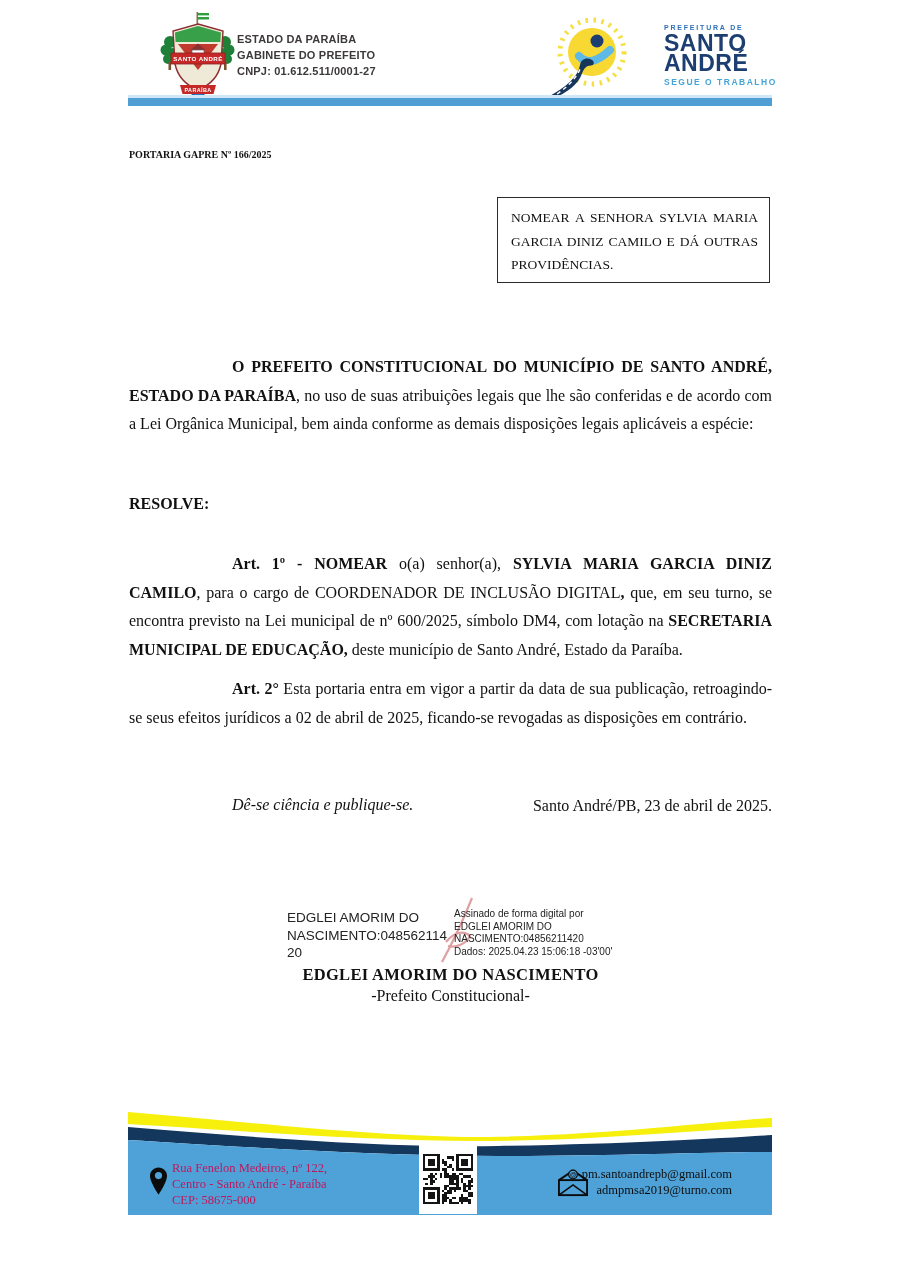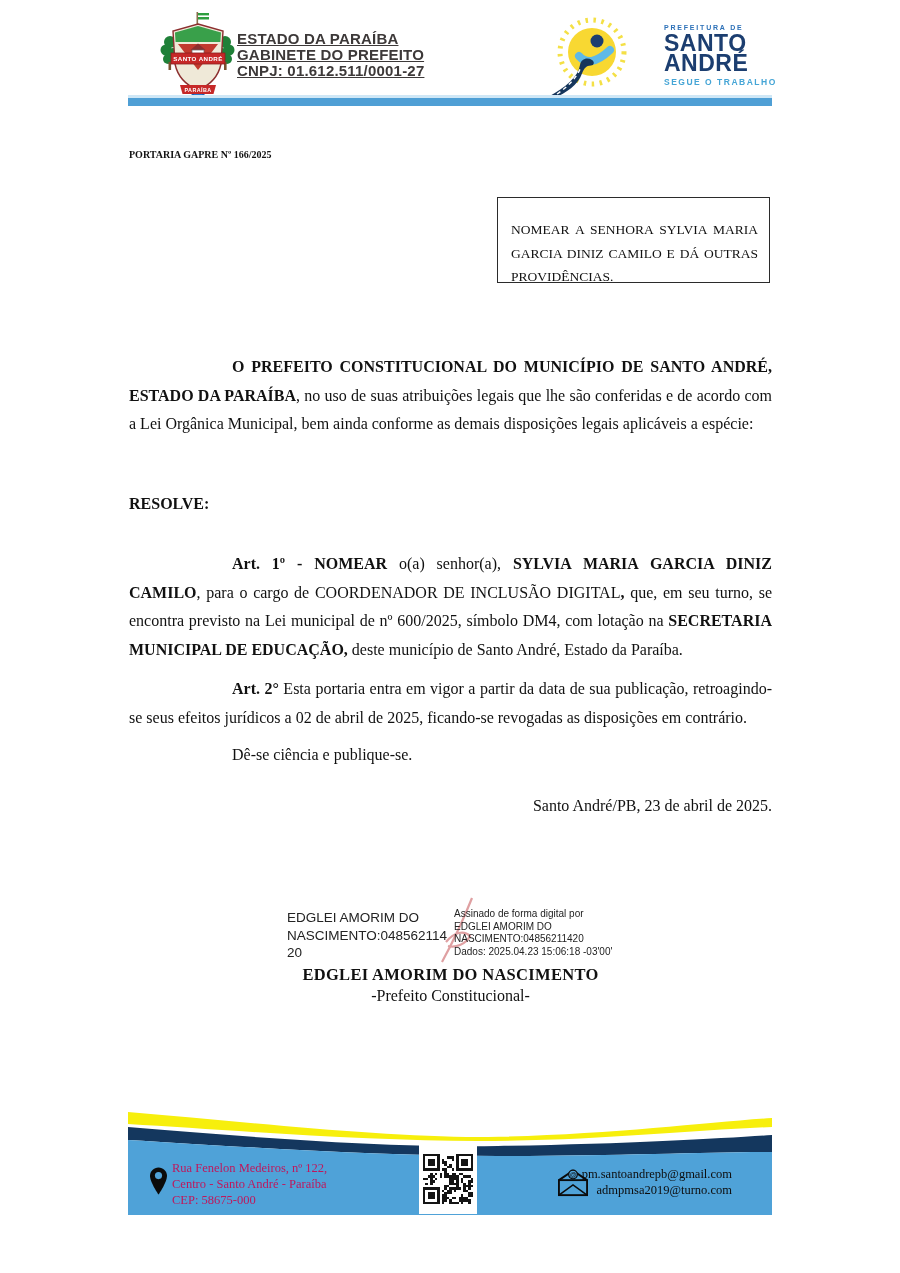--- a/index.html
+++ b/index.html
@@ -3,40 +3,40 @@
 <meta charset="utf-8">
 <style>
   html,body{margin:0;padding:0;background:#ffffff;}
   .page{position:relative;width:900px;height:1273px;background:#fff;overflow:hidden;
         font-family:"Liberation Serif",serif;color:#111;}
   .abs{position:absolute;}
 
   
   .org-block{left:237px;top:31px;width:330px;
              font-family:"Liberation Sans",sans-serif;font-weight:bold;
-             font-size:15px;line-height:16px;color:#3d3939;letter-spacing:.2px;text-decoration:underline;}
+             font-size:11px;line-height:16px;color:#3d3939;letter-spacing:.2px;}
   .logo-text{left:664px;top:24px;width:140px;font-family:"Liberation Sans",sans-serif;}
   .logo-pretitle{font-size:7px;letter-spacing:1.8px;color:#2d71b8;font-weight:bold;margin-bottom:2px;}
   .logo-title{font-size:23px;line-height:20px;font-weight:bold;color:#1c3e70;letter-spacing:.5px;}
   .logo-tagline{font-size:8.5px;letter-spacing:1.5px;color:#45a5d6;font-weight:bold;margin-top:4px;}
   .header-rule{left:128px;top:98px;width:644px;height:8px;background:#4f9fd5;
                box-shadow:0 -3px 0 #cfe7f6;}
 
   
   .doc-title{left:129px;top:149px;font-size:10px;font-weight:bold;}
   .summary-box{left:497px;top:197px;width:273px;height:86px;box-sizing:border-box;
-               border:1.5px solid #2b2b2b;padding:20px 11px 8px 13px;
+               border:1.5px solid #2b2b2b;padding:8px 11px 8px 13px;
                font-size:13.5px;line-height:23.5px;text-align:justify;}
   .para{left:129px;width:643px;font-size:16px;line-height:28.5px;text-align:justify;}
   .indent{text-indent:103px;}
   .preamble{top:337px;}
   .resolve{left:129px;top:495px;font-size:16px;font-weight:bold;}
   .art1{top:534px;}
   .art2{top:659px;}
-  .closing{left:232px;top:746px;font-size:16px;}
+  .closing{left:232px;top:796px;font-size:16px;font-style:italic;}
   .dateline{left:129px;top:797px;width:643px;font-size:16px;text-align:right;}
 
   
   .cert-subject{left:287px;top:909px;width:172px;
                 font-family:"Liberation Sans",sans-serif;font-size:13.5px;line-height:17.5px;color:#232323;}
   .cert-flourish{left:436px;top:896px;}
   .cert-details{left:454px;top:908px;width:160px;
                 font-family:"Liberation Sans",sans-serif;font-size:10px;line-height:12.6px;color:#232323;}
   .sig-name{left:129px;top:965px;width:643px;text-align:center;font-size:16.5px;font-weight:bold;letter-spacing:.3px;}
   .sig-role{left:129px;top:987px;width:643px;text-align:center;font-size:16px;}

